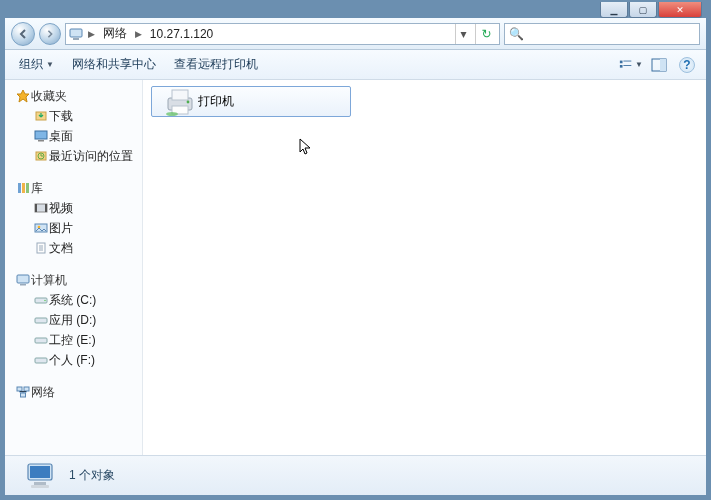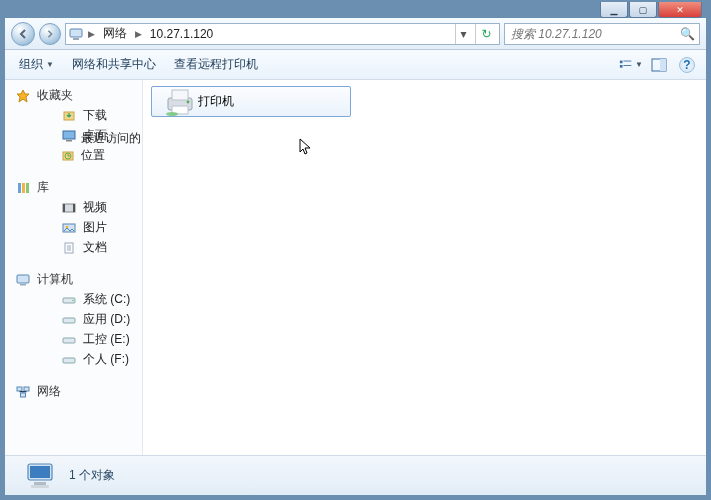--- a/index.html
+++ b/index.html
@@ -82,26 +82,26 @@
     position: absolute; top: 62px; left: 0; right: 0; bottom: 40px;
     display: flex; background: #fff;
   }
   .sidebar {
     width: 138px; border-right: 1px solid #e3e9ef;
     padding: 6px 0 0 0; overflow: hidden;
     background: #fafcfe;
   }
   .treegroup { margin-bottom: 12px; }
   .treehdr, .treeitem {
-    display: flex; align-items: flex-end; gap: 6px;
+    display: flex; align-items: center; 
     padding: 2px 0 2px 18px; height: 20px;
     color: #222;
   }
   .treehdr { font-weight: normal; color: #333; padding-left: 10px; }
-  .treeitem { padding-left: 28px; margin-left: 28px; }
+  .treeitem { padding-left: 28px; }
   .ico { width: 16px; height: 16px; display: inline-flex; align-items: center; justify-content: center; }
   .content {
     flex: 1; position: relative; padding: 6px 8px;
   }
   .tile {
     width: 200px; height: 31px;
     border: 1px solid #7da7d9;
     background: linear-gradient(#fbfdff,#eaf2fb);
     border-radius: 2px;
     display: flex; align-items: center; 
@@ -162,21 +162,20 @@
       <span class="sep">▶</span>
       <span class="crumb">网络</span>
       <span class="sep">▶</span>
       <span class="crumb">10.27.1.120</span>
       <span class="spacer"></span>
       <span class="drop">▾</span>
       <span class="refresh">↻</span>
     </div>
 
     <div class="searchbox">
-      <input placeholder="搜索 10.27.1.120" style="">
       <span class="mag">🔍</span>
     </div>
   </div>
 
   <div class="cmdbar">
     <div class="cmd">
       <span>组织</span>
       <span class="tri">▼</span>
     </div>
     <div class="cmd">

